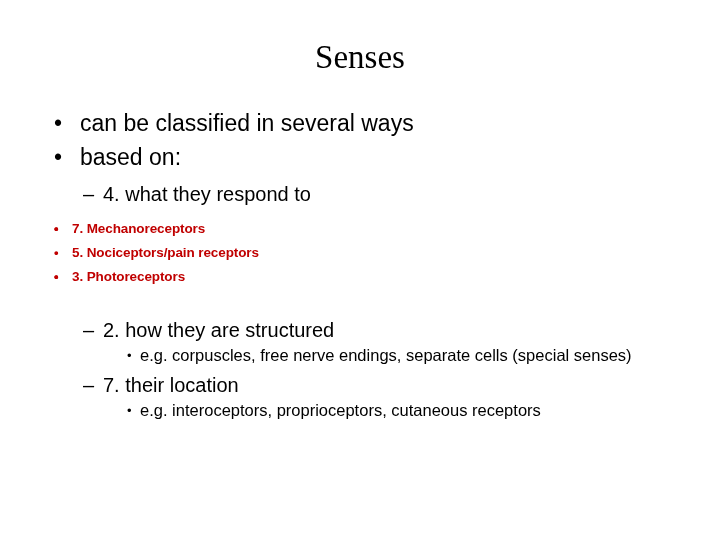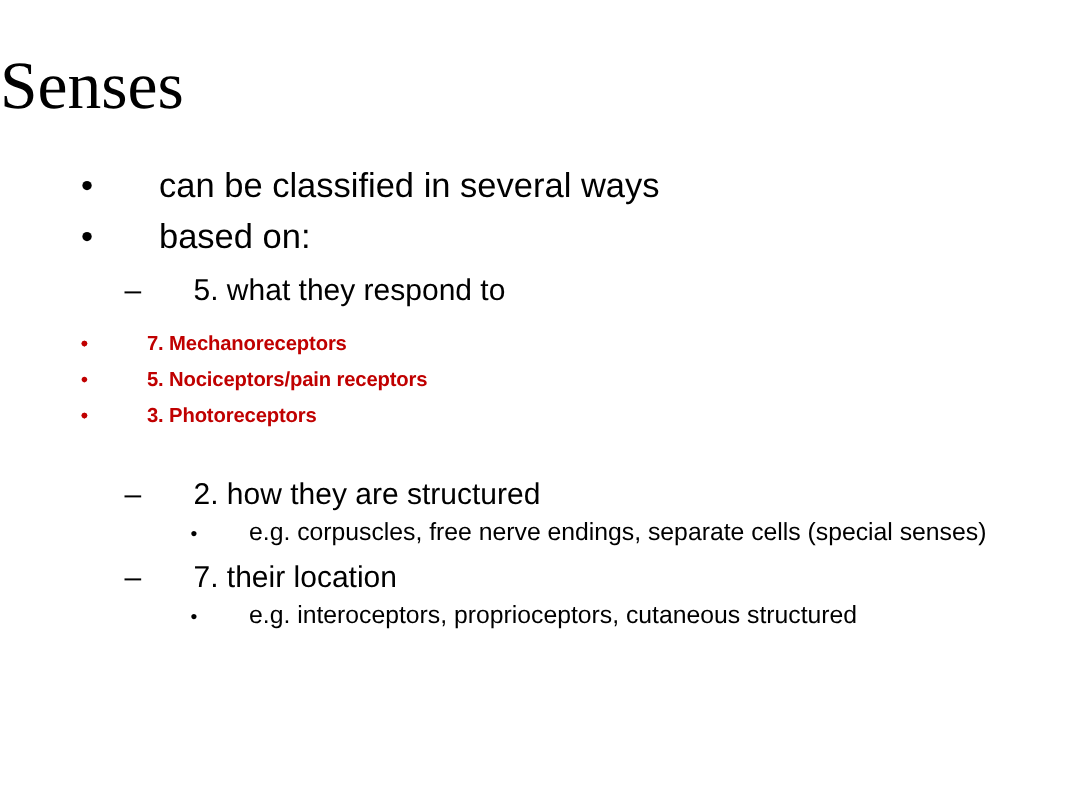--- a/index.html
+++ b/index.html
@@ -20,23 +20,23 @@
     height: 540px;
     background: #ffffff;
   }
 
   
   .slide-title {
     position: absolute;
     left: 0;
     top: 33px;
     width: 720px;
-    text-align: left;
+    text-align: center;
     font-family: "Liberation Serif", "DejaVu Serif", serif;
-    font-size: 45px;
+    font-size: 33px;
     line-height: 48px;
     font-weight: 400;
     color: #000000;
     letter-spacing: 0px;
   }
 
   
   .body-block {
     position: absolute;
     left: 0;
@@ -113,21 +113,21 @@
     left: 54px;
     top: 0;
     font-size: 13px;
     line-height: 24px;
     color: #C00000;
   }
 
   .gap-after-red { height: 27px; }
   .gap-small { height: 4px; }
 
-  .wrap-text { display: block; margin-left: 26px; }
+  .wrap-text { display: block; }
 </style>
 </head>
 <body>
 
 <div class="slide">
 
   <div class="slide-title">Senses</div>
 
   <div class="body-block">
 
@@ -138,21 +138,21 @@
 
     <div class="bullet-row lvl1">
       <span class="bullet">•</span>
       <span class="wrap-text">based on:</span>
     </div>
 
     <div class="gap-small"></div>
 
     <div class="bullet-row lvl2">
       <span class="bullet">–</span>
-      <span class="wrap-text">5. what they respond to</span>
+      <span class="wrap-text">4. what they respond to</span>
     </div>
 
     <div class="red-list">
 
       <div class="bullet-row lvl-red">
         <span class="bullet">•</span>
       </div>
 
       <div class="bullet-row lvl-red">
         <span class="bullet">•</span>
@@ -189,17 +189,17 @@
 
     <div class="gap-small"></div>
 
     <div class="bullet-row lvl2">
       <span class="bullet">–</span>
       <span class="wrap-text">7. their location</span>
     </div>
 
     <div class="bullet-row lvl3">
       <span class="bullet">•</span>
-      <span class="wrap-text">e.g. interoceptors, proprioceptors, cutaneous structured</span>
+      <span class="wrap-text">e.g. interoceptors, proprioceptors, cutaneous receptors</span>
     </div>
 
   </div>
 </div>
 
 </body></html>

